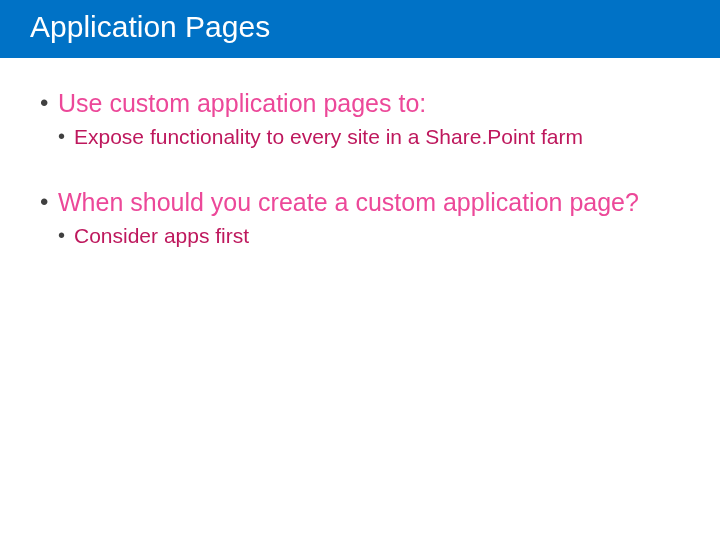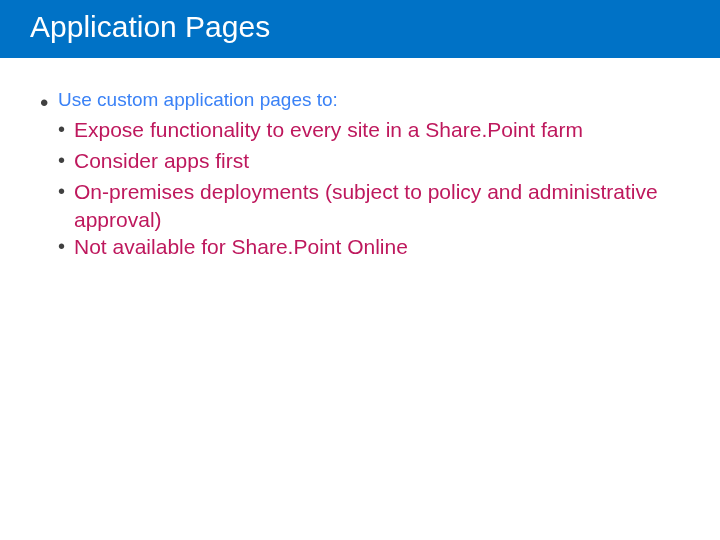--- a/index.html
+++ b/index.html
@@ -25,22 +25,22 @@
     font-size: 30px;
     font-weight: 300;
     font-family: "Segoe UI Light", "Segoe UI", Arial, sans-serif;
   }
   .body {
     padding: 18px 40px 0 40px;
   }
   .bullet-l1 {
     position: relative;
     padding-left: 18px;
-    font-size: 19px;
-    color: #3b82f6;
+    font-size: 25px;
+    color: #ec4899;
     margin-top: 12px;
     line-height: 1.25;
   }
   .bullet-l1::before {
     content: "•";
     position: absolute;
     left: 0;
     top: 0;
     color: #404040;
     font-size: 24px;
@@ -76,23 +76,20 @@
 
   <div class="title-bar">Application Pages</div>
 
   <div class="body">
 
     <div class="bullet-l1">Use custom application pages to:</div>
     <div class="sub">
       <div class="bullet-l2">Expose functionality to every site in a Share.Point farm</div>
     </div>
 
+    <div class="bullet-l1 spaced">When should you create a custom application page?</div>
     <div class="sub">
       <div class="bullet-l2">Consider apps first</div>
     </div>
 
-    <div class="sub">
-      <div class="bullet-l2">On-premises deployments (subject to policy and administrative approval)</div>
-      <div class="bullet-l2">Not available for Share.Point Online</div>
-    </div>
 
   </div>
 </div>
 
 </body></html>

